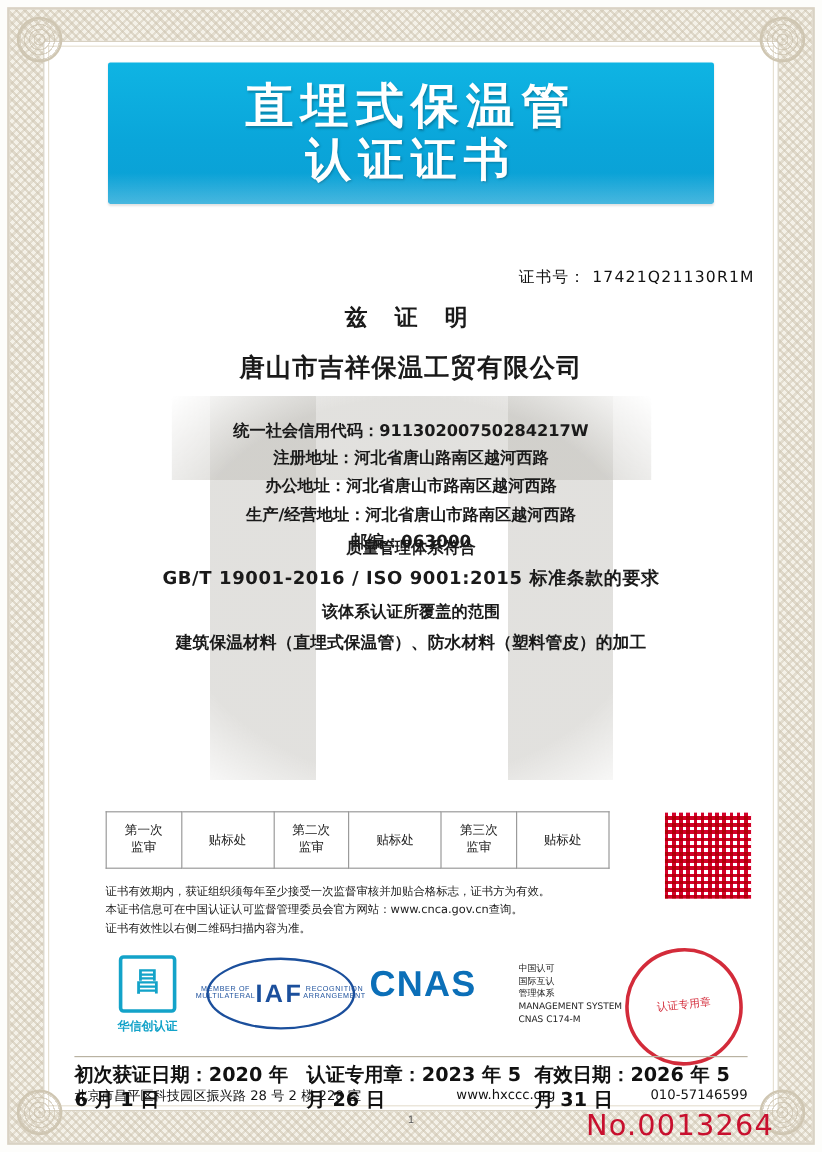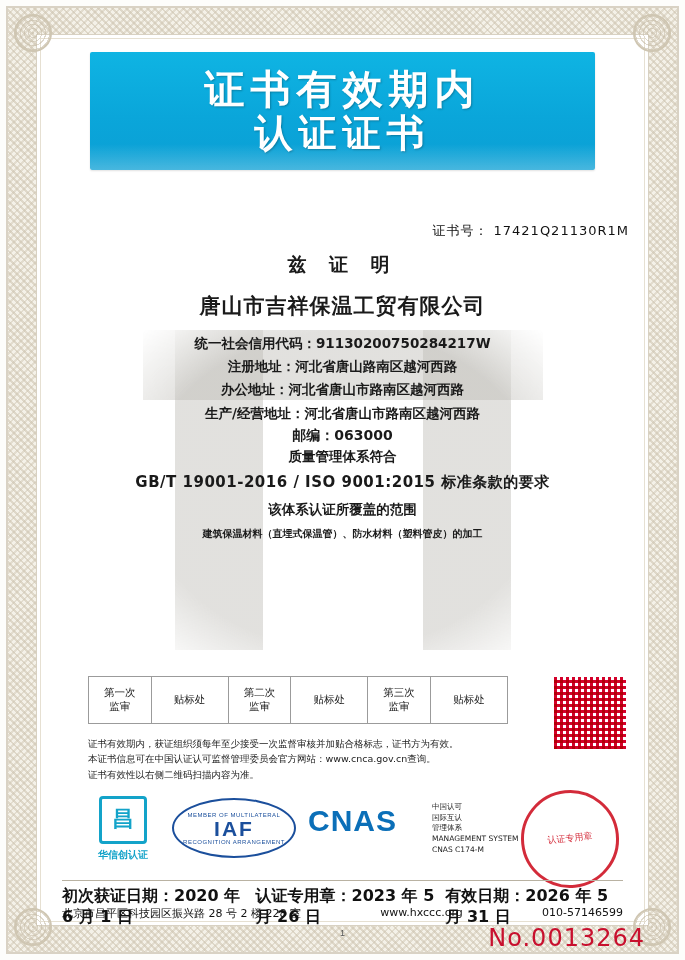--- a/index.html
+++ b/index.html
@@ -140,21 +140,21 @@
   .zizhengming {
     font-size: 19px;
     font-weight: bold;
     letter-spacing: 8px;
     margin-bottom: 14px;
   }
   .company {
     font-size: 21px;
     font-weight: bold;
     letter-spacing: 1px;
-    margin-bottom: 12px;
+    margin-bottom: 28px;
   }
   .info-line {
     font-size: 13.5px;
     line-height: 1.72;
     font-weight: bold;
     color: #1a1a1a;
   }
   .postcode {
     font-size: 14px;
     font-weight: bold;
@@ -180,21 +180,21 @@
     font-weight: bold;
     letter-spacing: 0.5px;
     margin-bottom: 9px;
   }
   .scope-label {
     font-size: 13.5px;
     font-weight: bold;
     margin-bottom: 8px;
   }
   .scope-text {
-    font-size: 10px;
+    font-size: 14px;
     font-weight: bold;
   }
 
   
   .surv-table {
     position: absolute;
     left: 88px;
     top: 676px;
     width: 420px;
     border-collapse: collapse;
@@ -270,23 +270,24 @@
     font-weight: bold;
     font-family: "DejaVu Sans", sans-serif;
   }
   .logo-iaf {
     position: absolute;
     left: 112px; top: 8px;
     width: 120px; height: 56px;
     border: 2px solid #1b4f9c;
     border-radius: 50%;
     color: #1b4f9c;
-    display: flex; flex-direction: column;
+    display: flex; flex-direction: row;
     align-items: center; justify-content: center;
     font-family: "Liberation Sans", sans-serif;
+    text-align: center;
   }
   .iaf-top { font-size: 6px; letter-spacing: 0.5px; }
   .iaf-main { font-size: 21px; font-weight: bold; letter-spacing: 2px; line-height: 1; }
   .iaf-bot { font-size: 6px; letter-spacing: 0.5px; }
   .logo-cnas {
     position: absolute;
     left: 248px; top: 14px;
     color: #0b6fb8;
     font-size: 30px;
     font-weight: bold;
@@ -374,21 +375,21 @@
   <div class="corner tl"></div>
   <div class="corner tr"></div>
   <div class="corner bl"></div>
   <div class="corner br"></div>
 
   <div class="watermark">
     <div class="wm-shape"></div>
   </div>
 
   <div class="banner">
-    <div class="banner-line1">证书有效期内</div>
+    <div class="banner-line1">直埋式保温管</div>
     <div class="banner-line2">认证证书</div>
   </div>
 
   <div class="cert-no">证书号： 17421Q21130R1M</div>
 
   <div class="body-block">
     <div class="zizhengming">兹 证 明</div>
     <div class="company">唐山市吉祥保温工贸有限公司</div>
     <div class="info-line">统一社会信用代码：91130200750284217W</div>
     <div class="info-line">注册地址：河北省唐山路南区越河西路</div>

